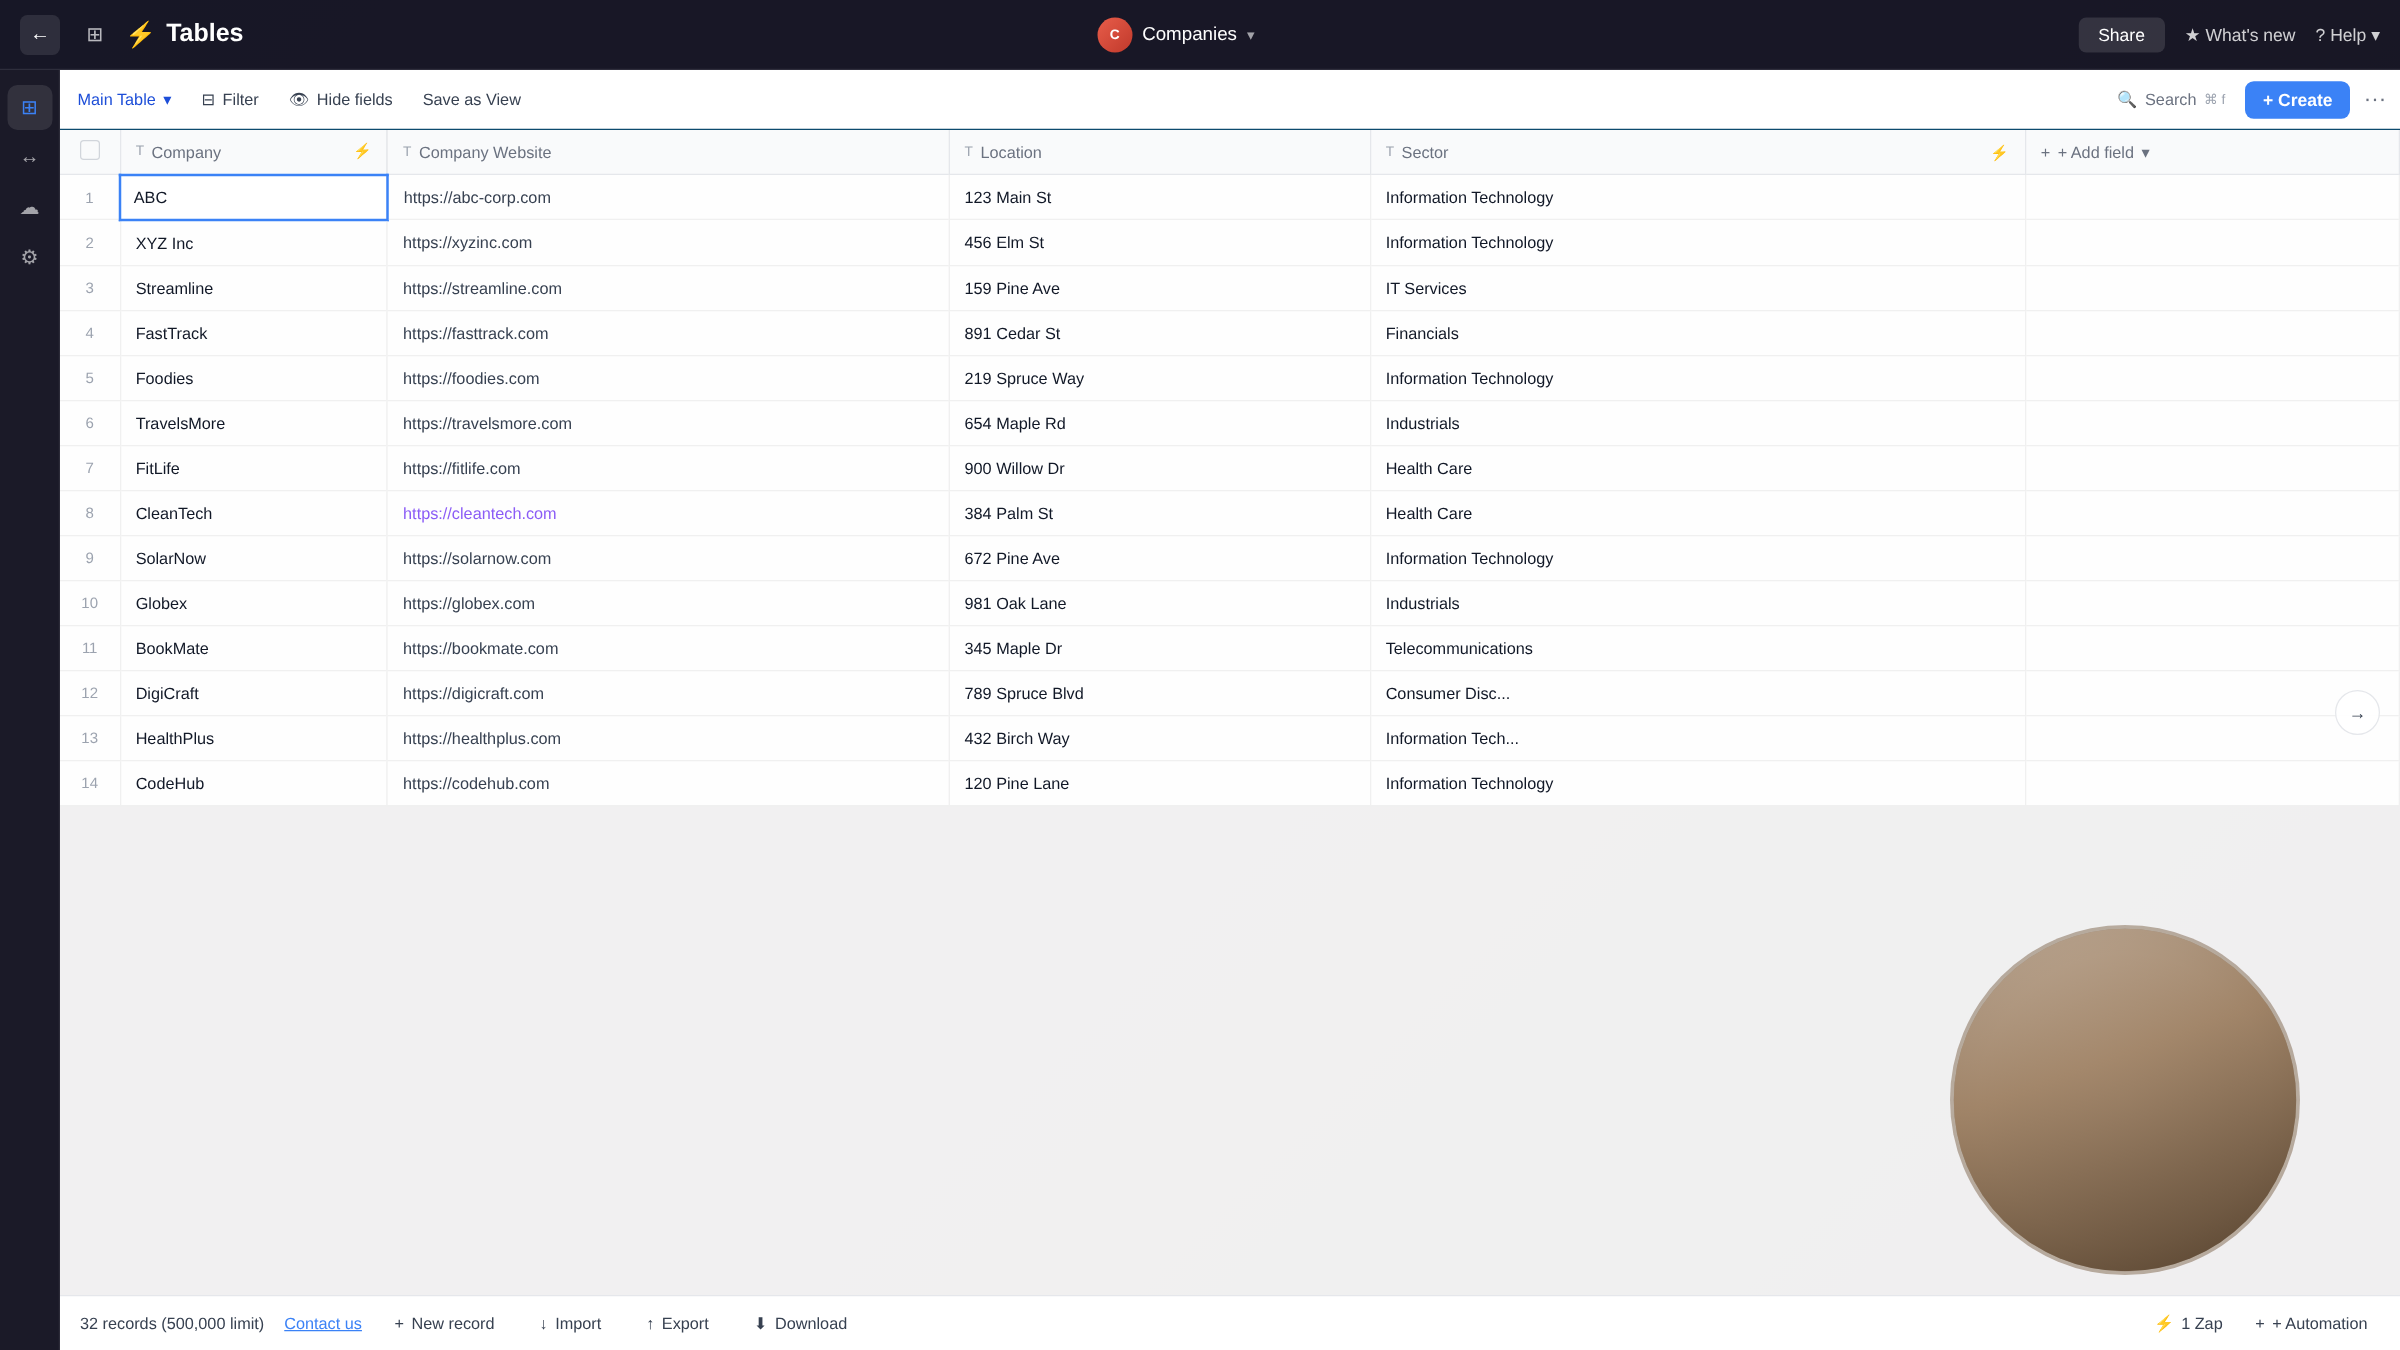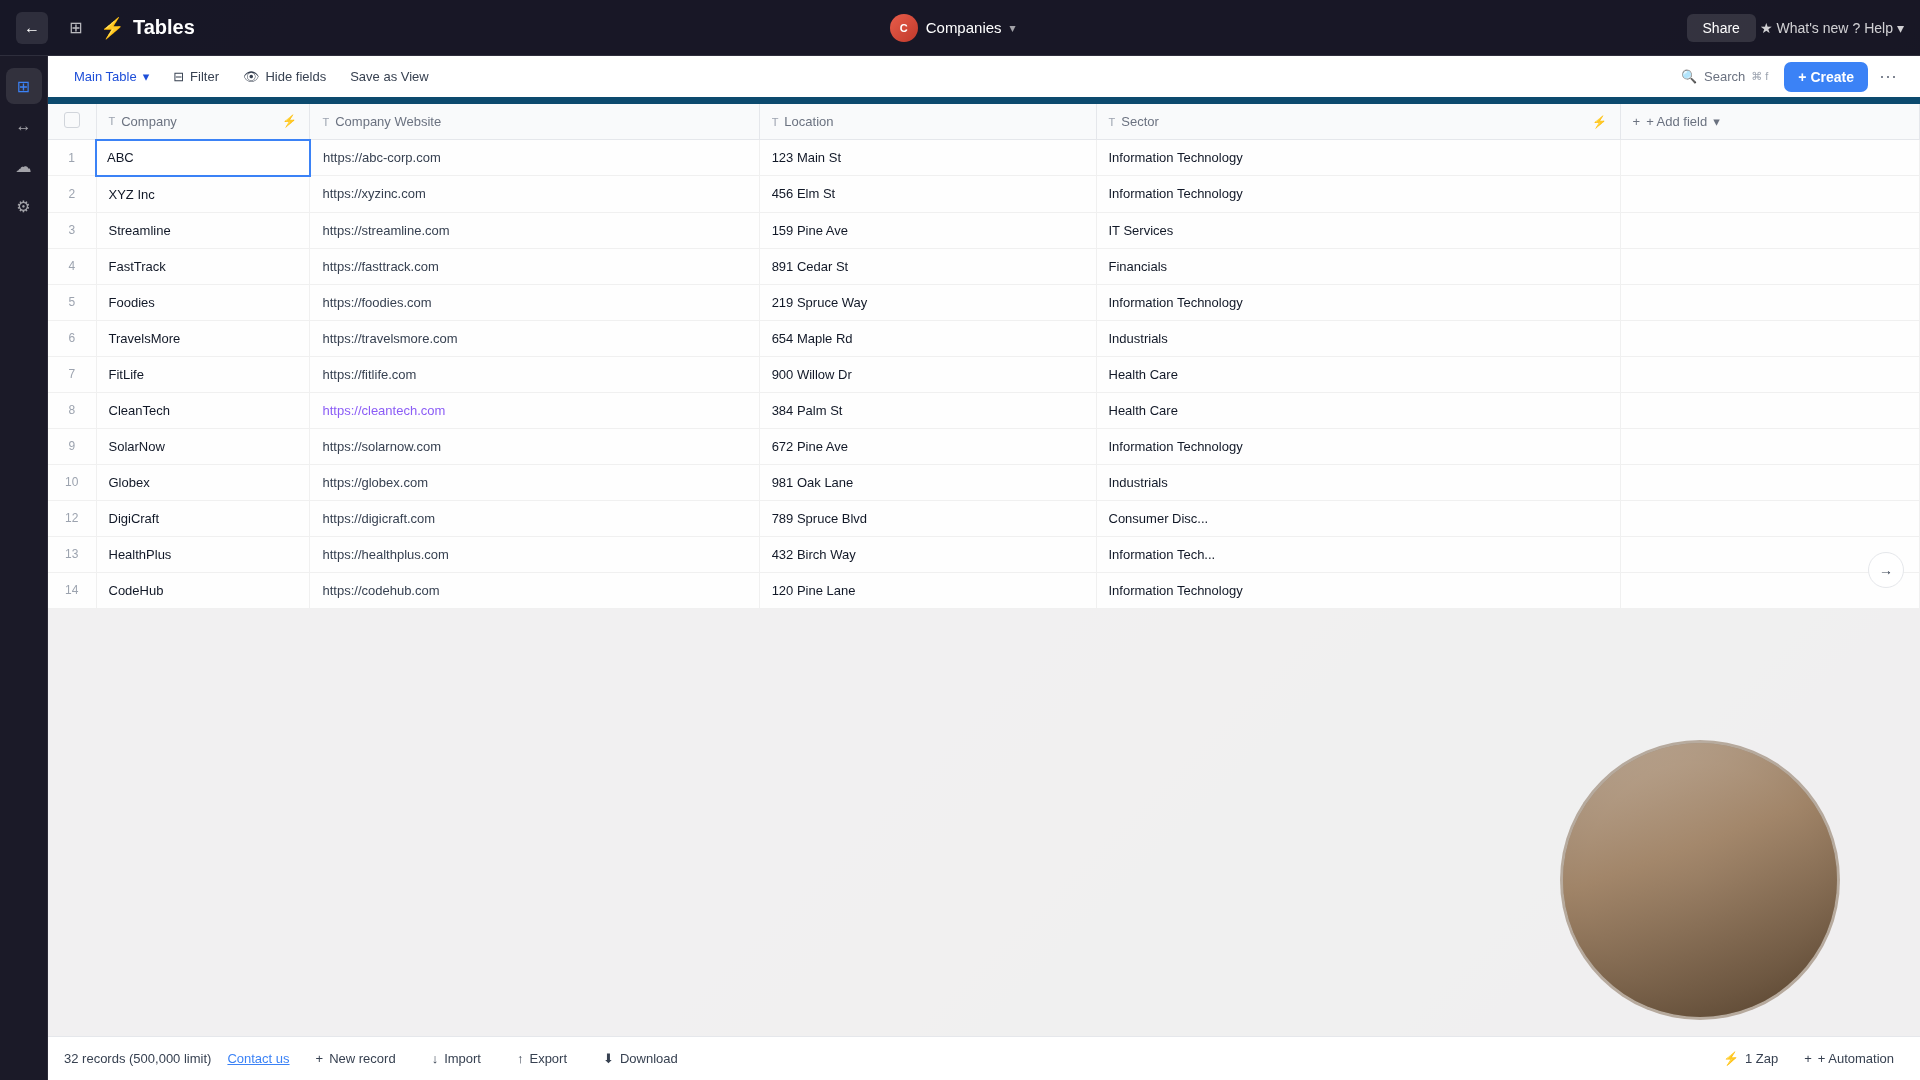--- a/index.html
+++ b/index.html
@@ -94,21 +94,21 @@
     }
 
     .nav-chevron {
       color: rgba(255,255,255,0.6);
       font-size: 12px;
     }
 
     .nav-right {
       display: flex;
       align-items: center;
-      gap: 4px;
+      gap: 16px;
       justify-content: space-between;
     }
 
     .nav-share-btn {
       background: rgba(255,255,255,0.12);
       color: #fff;
       border: none;
       padding: 6px 16px;
       border-radius: 6px;
       cursor: pointer;
@@ -180,23 +180,23 @@
       background: rgba(255,255,255,0.92);
       overflow: hidden;
     }
 
     
     .toolbar {
       height: 48px;
       background: rgba(255,255,255,0.95);
       display: flex;
       align-items: center;
-      padding: 0 16px;
+      padding: 0 4px;
       gap: 4px;
-      border-bottom: 7px solid #0c4a6e;
+      border-bottom: 1px solid #0c4a6e;
       flex-shrink: 0;
     }
 
     .toolbar-btn {
       display: flex;
       align-items: center;
       gap: 6px;
       padding: 6px 10px;
       border-radius: 6px;
       background: transparent;
@@ -623,20 +623,28 @@
               </tr>
               <tr>
                 <td><span class="row-num">10</span></td>
                 <td>Globex</td>
                 <td style="color: rgb(55, 65, 81);">https://globex.com</td>
                 <td>981 Oak Lane</td>
                 <td class="sector-text">Industrials</td>
                 <td></td>
               </tr>
               <tr>
+                <td><span class="row-num">11</span></td>
+                <td>BookMate</td>
+                <td style="color: rgb(55, 65, 81);">https://bookmate.com</td>
+                <td>345 Maple Dr</td>
+                <td class="sector-text">Telecommunications</td>
+                <td></td>
+              </tr>
+              <tr>
                 <td><span class="row-num">12</span></td>
                 <td>DigiCraft</td>
                 <td style="color: rgb(55, 65, 81);">https://digicraft.com</td>
                 <td>789 Spruce Blvd</td>
                 <td class="sector-text">Consumer Disc...</td>
                 <td></td>
               </tr>
               <tr>
                 <td><span class="row-num">13</span></td>
                 <td>HealthPlus</td>

